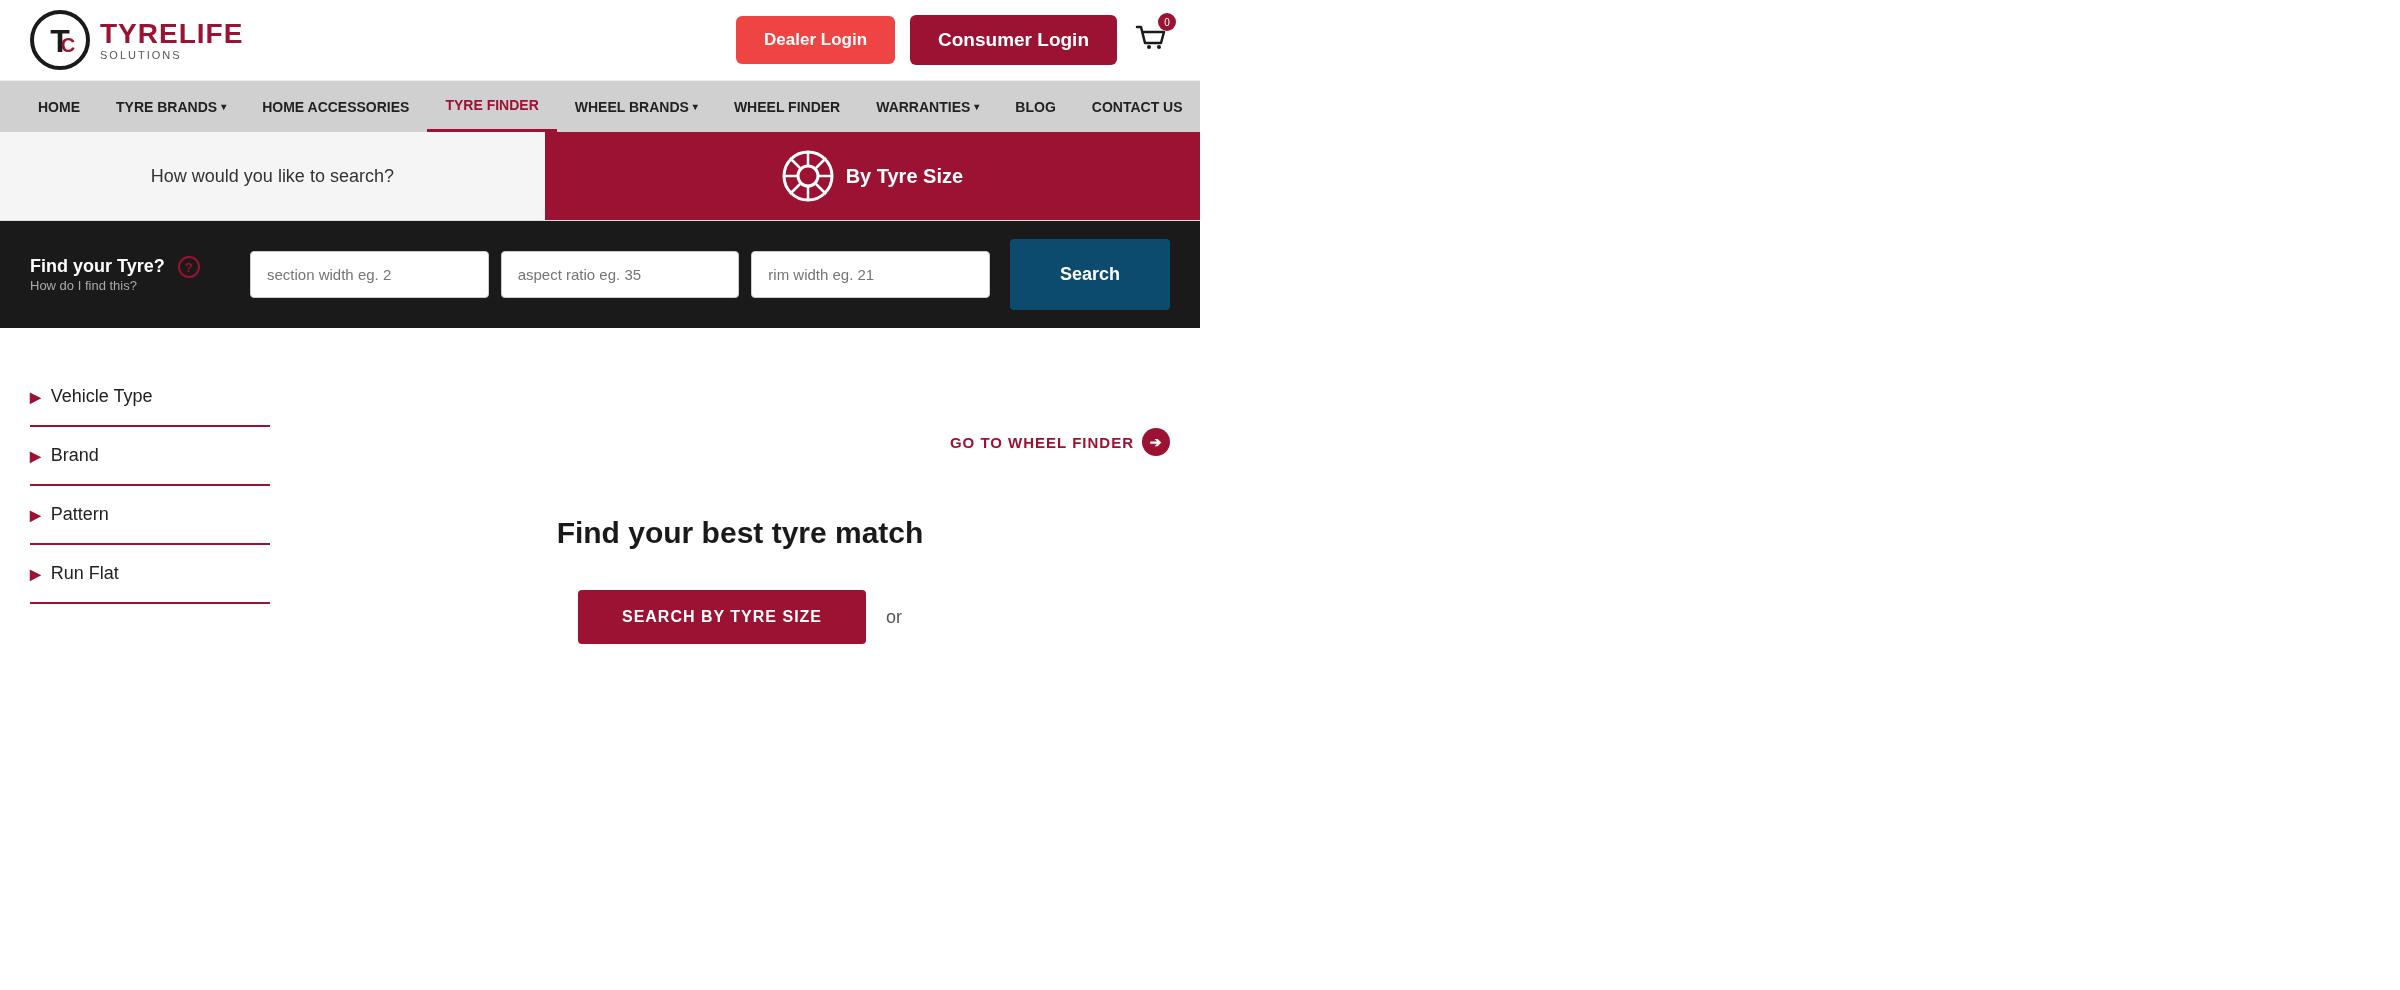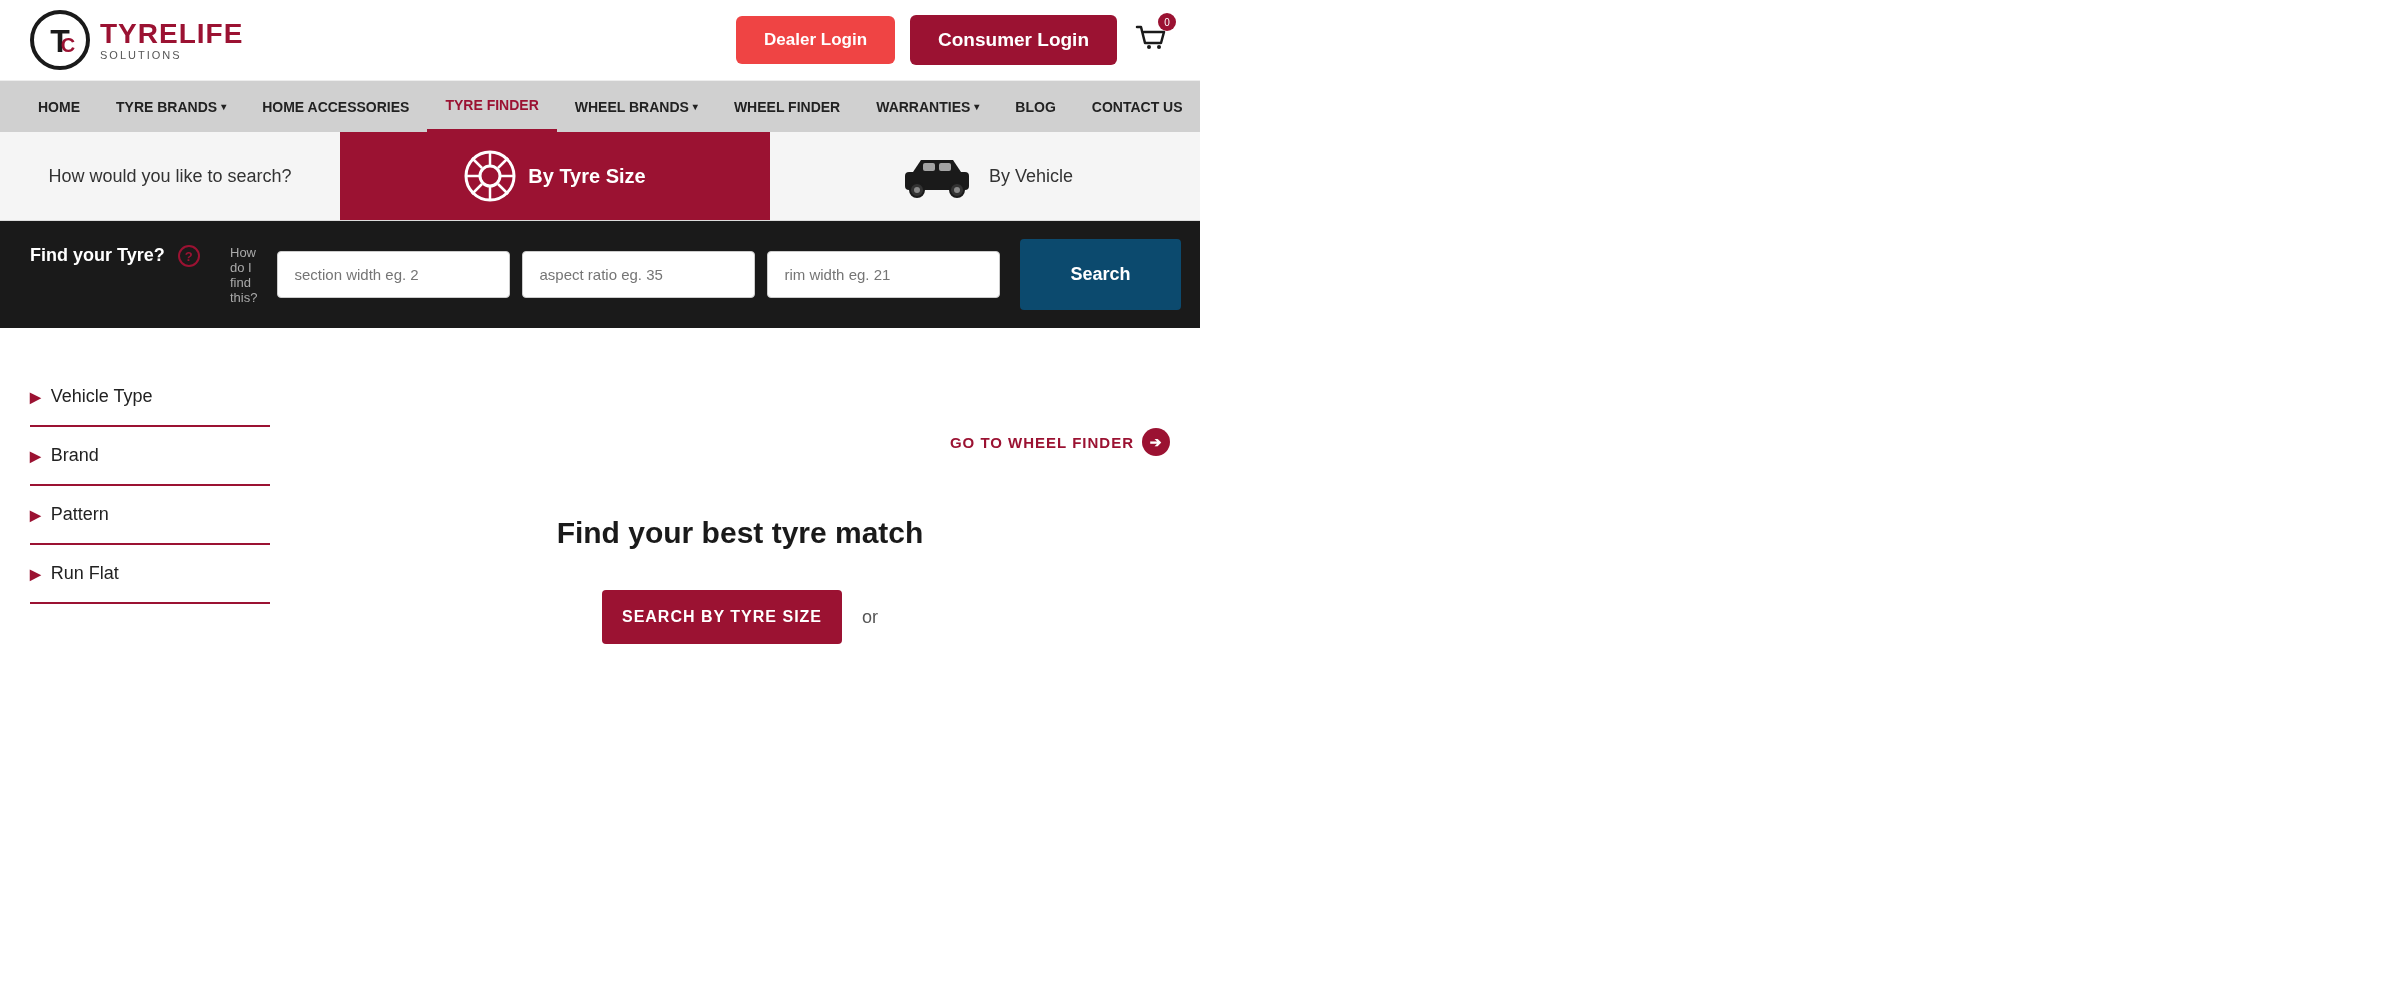--- a/index.html
+++ b/index.html
@@ -171,20 +171,21 @@
     }
     .finder-sublabel {
       color: #aaa;
       font-size: 13px;
       display: flex;
       align-items: center;
       gap: 5px;
     }
     .finder-label-wrap {
       display: flex;
+      flex-direction: column;
     }
     .finder-inputs {
       display: flex;
       flex: 1;
       gap: 12px;
     }
     .finder-input {
       flex: 1;
       padding: 14px 16px;
       font-size: 15px;
@@ -275,21 +276,21 @@
     }
     .match-buttons {
       display: flex;
       align-items: center;
       gap: 20px;
     }
     .btn-tyre-size {
       background: #9b1232;
       color: #fff;
       border: none;
-      padding: 18px 20px;
+      padding: 18px 44px;
       font-size: 16px;
       font-weight: bold;
       letter-spacing: 1px;
       border-radius: 4px;
       cursor: pointer;
     }
     .or-text {
       font-size: 18px;
       color: #555;
       font-weight: normal;
@@ -382,34 +383,20 @@
       <line x1="26" y1="36" x2="26" y2="50" stroke="#fff" stroke-width="2.5"></line>
       <line x1="2" y1="26" x2="16" y2="26" stroke="#fff" stroke-width="2.5"></line>
       <line x1="36" y1="26" x2="50" y2="26" stroke="#fff" stroke-width="2.5"></line>
       <line x1="8" y1="8" x2="18" y2="18" stroke="#fff" stroke-width="2.5"></line>
       <line x1="34" y1="34" x2="44" y2="44" stroke="#fff" stroke-width="2.5"></line>
       <line x1="44" y1="8" x2="34" y2="18" stroke="#fff" stroke-width="2.5"></line>
       <line x1="18" y1="34" x2="8" y2="44" stroke="#fff" stroke-width="2.5"></line>
     </svg>
     <span>By Tyre Size</span>
   </div>
-  <div class="search-mode-vehicle">
-
-    <svg width="80" height="44" viewBox="0 0 80 44">
-      <rect x="8" y="18" width="64" height="18" rx="4" fill="#1a1a1a"></rect>
-      <path d="M16 18 L24 6 L56 6 L64 18" fill="#1a1a1a"></path>
-      <rect x="26" y="9" width="12" height="8" rx="2" fill="#fff" opacity="0.6"></rect>
-      <rect x="42" y="9" width="12" height="8" rx="2" fill="#fff" opacity="0.6"></rect>
-      <circle cx="20" cy="36" r="7" fill="#333" stroke="#1a1a1a" stroke-width="2"></circle>
-      <circle cx="20" cy="36" r="3" fill="#888"></circle>
-      <circle cx="60" cy="36" r="7" fill="#333" stroke="#1a1a1a" stroke-width="2"></circle>
-      <circle cx="60" cy="36" r="3" fill="#888"></circle>
-    </svg>
-    <span>By Vehicle</span>
-  </div>
 </div>
 
 <div class="tyre-finder-bar">
   <div class="finder-label-wrap">
     <div class="finder-label">
       <span>Find your Tyre?</span>
       <span style="margin-left:8px; border:2px solid #9b1232; border-radius:50%; width:22px; height:22px; display:inline-flex; align-items:center; justify-content:center; font-size:13px; color:#9b1232; cursor:pointer;">?</span>
     </div>
     <div class="finder-sublabel" style="color:#aaa; font-size:13px; margin-top:0; cursor:pointer;">How do I find this?</div>
   </div>

